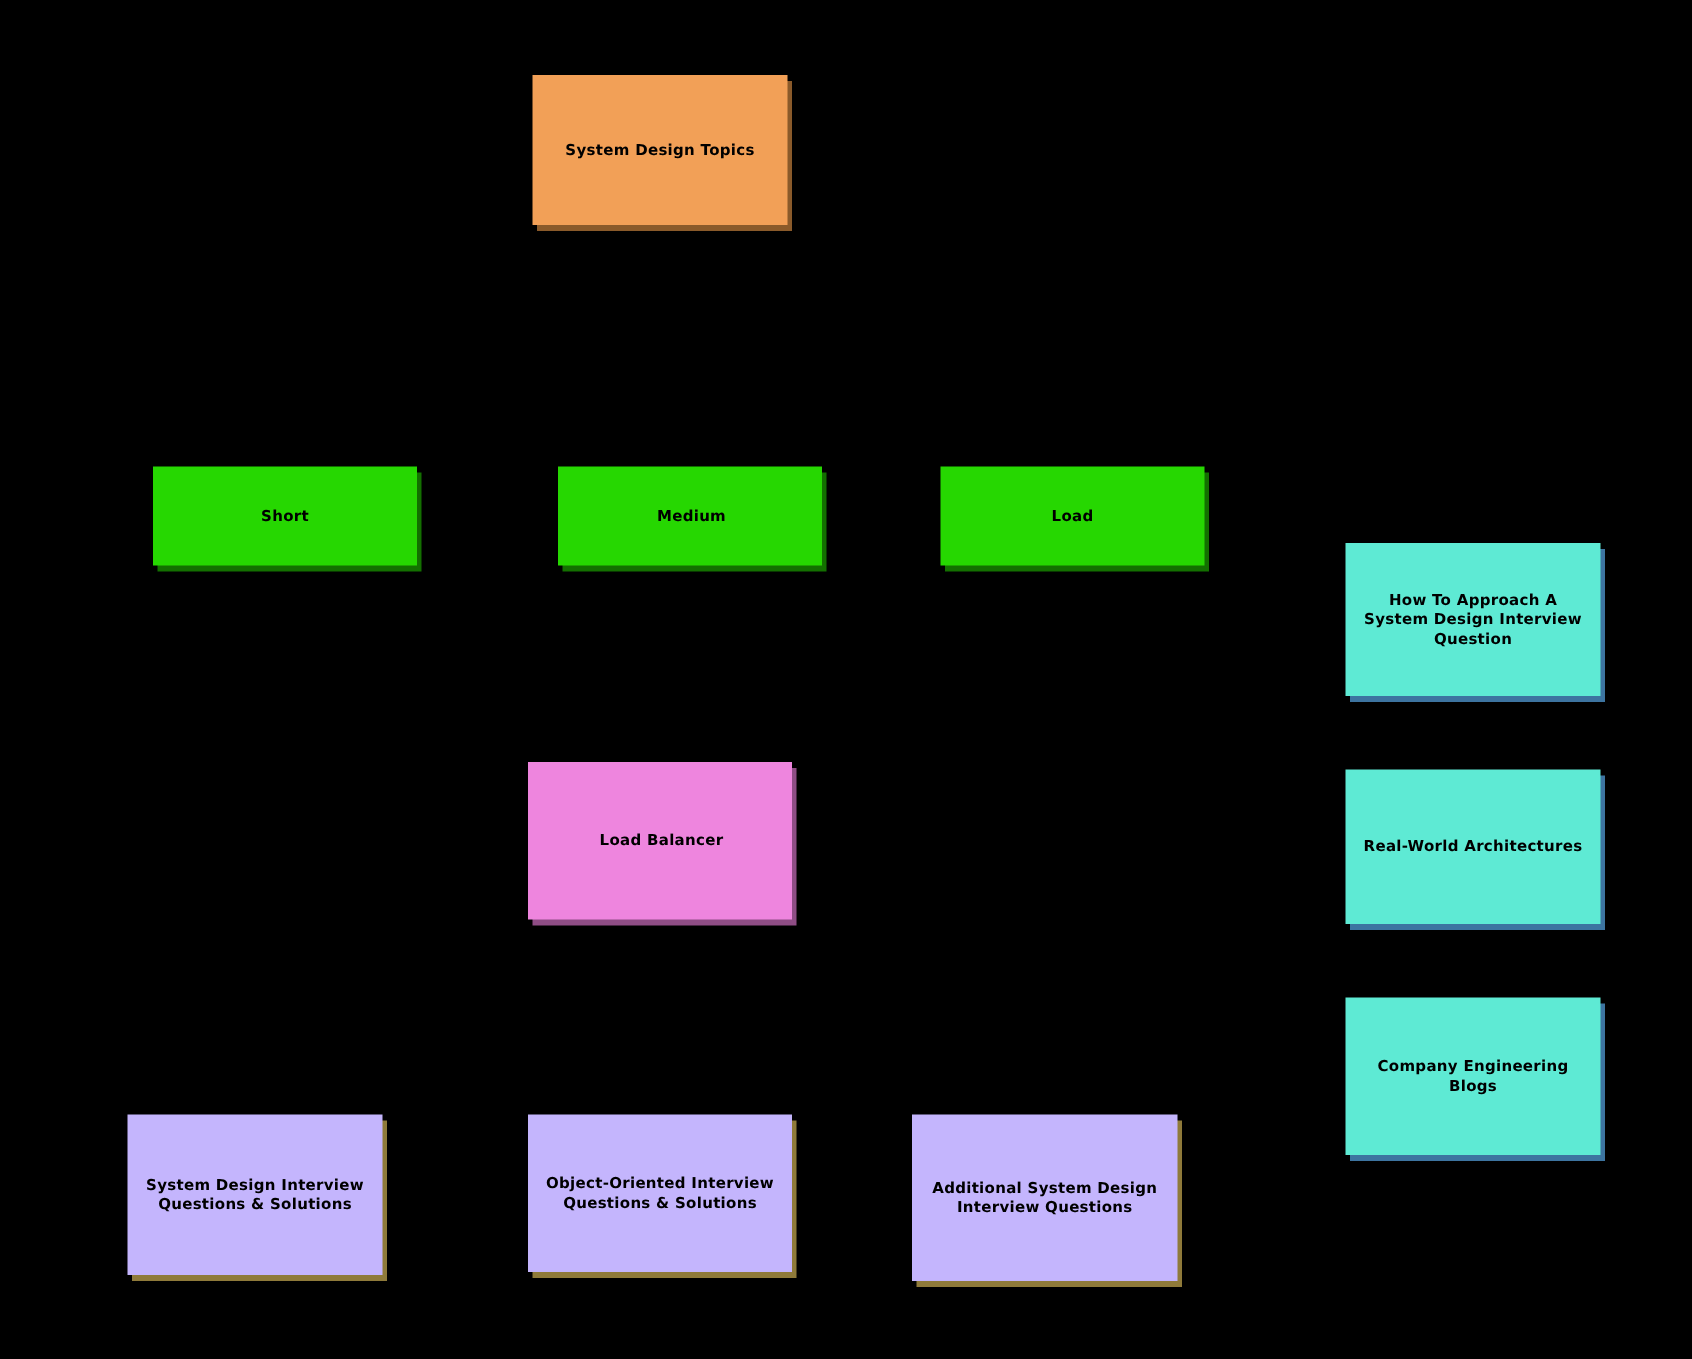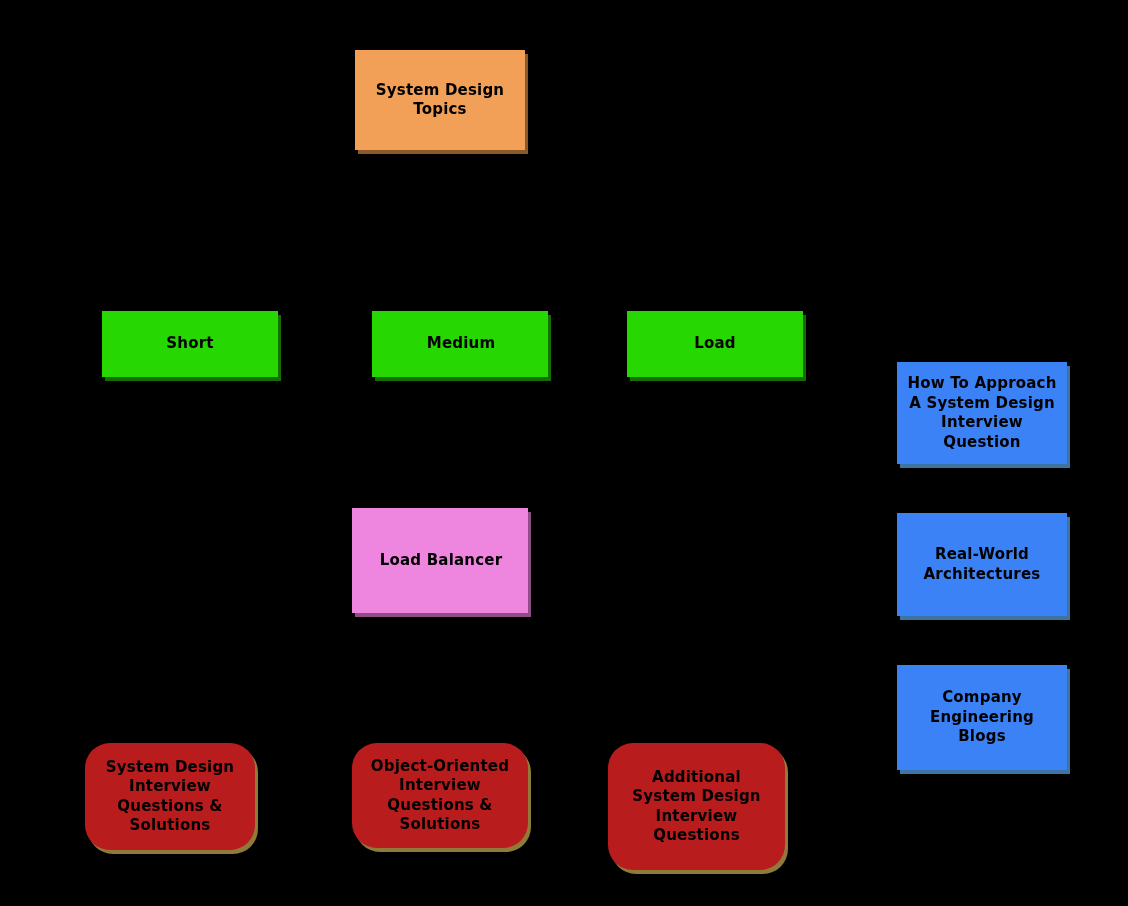--- a/index.html
+++ b/index.html
@@ -22,33 +22,33 @@
   .node {
     position: absolute;
     display: flex;
     align-items: center;
     justify-content: center;
     text-align: center;
     box-sizing: border-box;
     padding: 6px 10px;
     color: #000000;
     font-weight: bold;
-    font-size: 15px;
+    font-size: 10px;
     line-height: 1.3;
     letter-spacing: 0.2px;
   }
   
   .orange { background: #F2A057; box-shadow: 3px 4px 0 0 #8a5a2a; }
   .green  { background: #26D701; box-shadow: 3px 4px 0 0 #137000; margin-left: 20px; }
   .pink   { background: #EE85DE; box-shadow: 3px 4px 0 0 #8f4d85; }
   .blue   { background: #6EC3E9; box-shadow: 3px 4px 0 0 #3d7априори; }
   
   .blue   { background: #6EC3E9; box-shadow: 3px 4px 0 0 #3d7априори; }
-  .blue   { background: #3b82f6; box-shadow: 3px 4px 0 0 #3d74a0; }
-  .tan    { background: #b91c1c; box-shadow: 3px 4px 0 0 #8f7a3a; border-radius: 25px; }
+  .blue   { background: #5eead4; box-shadow: 3px 4px 0 0 #3d74a0; }
+  .tan    { background: #c4b5fd; box-shadow: 3px 4px 0 0 #8f7a3a; }
   .label { display: block; width: 100%; }
 </style>
 </head>
 <body>
 
 <div class="canvas">
 
   <div class="node orange" style="left:355px; top:50px; width:170px; height:100px;">
     <span class="label">System Design Topics</span>
   </div>
@@ -82,17 +82,17 @@
   </div>
 
   <div class="node tan" style="left:85px; top:743px; width:170px; height:107px;">
     <span class="label">System Design Interview Questions &amp; Solutions</span>
   </div>
 
   <div class="node tan" style="left:352px; top:743px; width:176px; height:105px;">
     <span class="label">Object-Oriented Interview Questions &amp; Solutions</span>
   </div>
 
-  <div class="node tan" style="left:608px; top:743px; width:177px; height:127px;">
+  <div class="node tan" style="left:608px; top:743px; width:177px; height:111px;">
     <span class="label">Additional System Design Interview Questions</span>
   </div>
 
 </div>
 
 </body></html>

